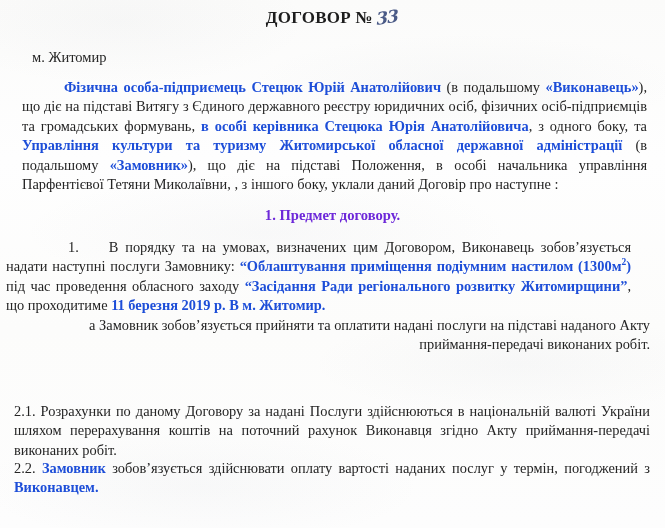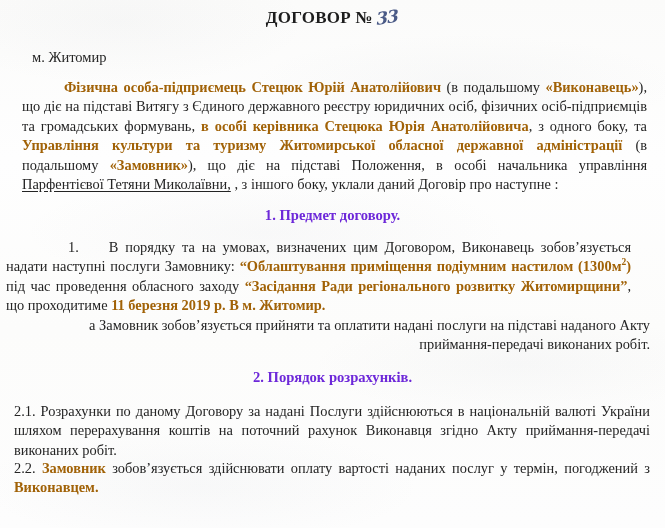--- a/index.html
+++ b/index.html
@@ -80,22 +80,22 @@
   
   .para {
     position: absolute;
     font-size: 14.4px;
     line-height: 19.4px;
     text-align: justify;
     text-justify: inter-word;
     color: #242424;
   }
   .para.nojust { text-align: right; }
-  b, .b { font-weight: bold; color: #a16207; }
-  .u { text-decoration: underline; text-underline-offset: 1.5px; }
+  b, .b { font-weight: bold; color: #1d4ed8; }
+  .u { text-underline-offset: 1.5px; }
   .bi { font-weight: bold; font-style: italic; }
   sup { font-size: 9.5px; vertical-align: super; line-height: 0; }
 
   .heading {
     position: absolute;
     width: 665px;
     left: 0;
     text-align: center;
     font-weight: bold;
     font-size: 14.6px;
@@ -131,21 +131,20 @@
     </div>
 
     <div class="para" id="para-preamble"><b>Фізична особа-підприємець Стецюк Юрій Анатолійович</b><span> (в подальшому </span><b>«Виконавець»</b><span>), що діє на підставі Витягу з Єдиного державного реєстру юридичних осіб, фізичних осіб-підприємців та громадських формувань, </span><b>в особі керівника Стецюка Юрія Анатолійовича</b><span>, з одного боку, та </span><b>Управління культури та туризму Житомирської обласної державної адміністрації</b><span> (в подальшому </span><b>«Замовник»</b><span>), що діє на підставі Положення, в особі начальника управління </span><span class="u">Парфентієвої Тетяни Миколаївни,</span><span> , з іншого боку, уклали даний Договір про наступне :</span></div>
 
     <div class="heading" id="heading-1">1. Предмет договору.</div>
 
     <div class="para" id="para-subject"><span class="lead-num">1.</span><span>В порядку та на умовах, визначених цим Договором, Виконавець зобов’язується надати наступні послуги Замовнику: </span><b><span>“Облаштування приміщення подіумним настилом (1300м</span><sup>2</sup><span>)</span></b><span> під час проведення обласного заходу </span><b>“Засідання Ради регіонального розвитку Житомирщини”</b><span>, що проходитиме </span><b>11 березня 2019 р. В м. Житомир.</b></div>
 
     <div class="para nojust" id="para-accept">а Замовник зобов’язується прийняти та оплатити надані послуги на підставі наданого Акту приймання-передачі виконаних робіт.</div>
 
-    <div class="heading" id="heading-2">2.   Порядок розрахунків.</div>
 
     <div class="para" id="para-21">2.1. Розрахунки по даному Договору за надані Послуги здійснюються в національній валюті України шляхом перерахування коштів на поточний рахунок Виконавця згідно Акту приймання-передачі виконаних робіт.</div>
 
     <div class="para" id="para-22"><span>2.2. </span><b>Замовник</b><span> зобов’язується здійснювати оплату вартості наданих послуг у термін, погоджений з </span><b>Виконавцем.</b></div>
 
 
   </div>
 </div>
 
 </body></html>

